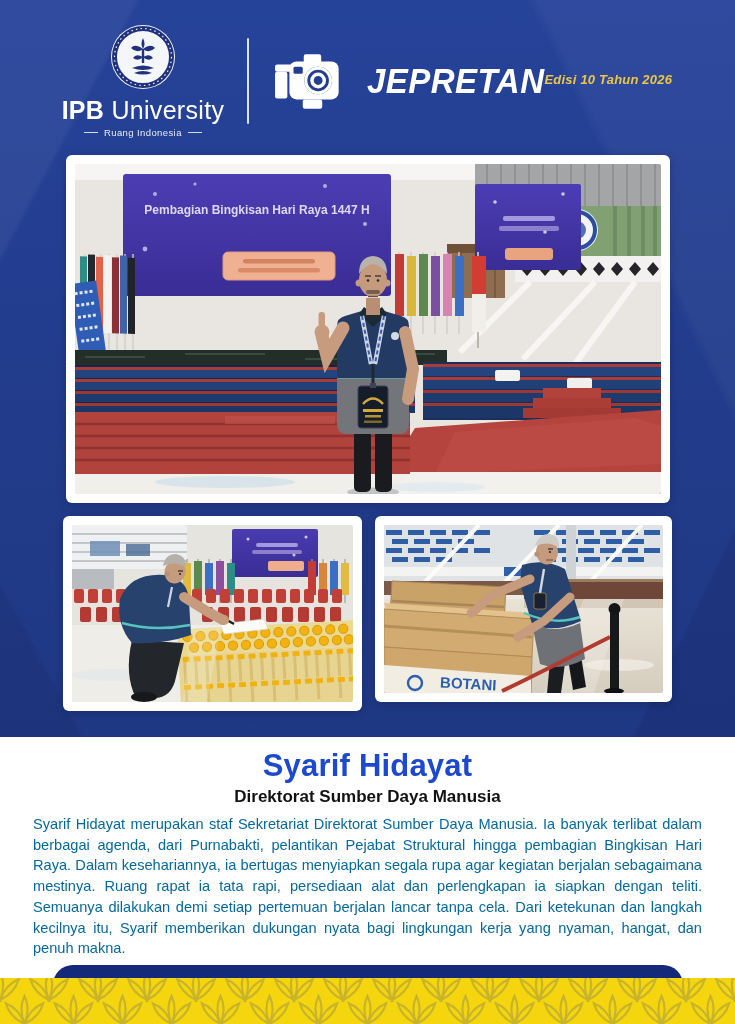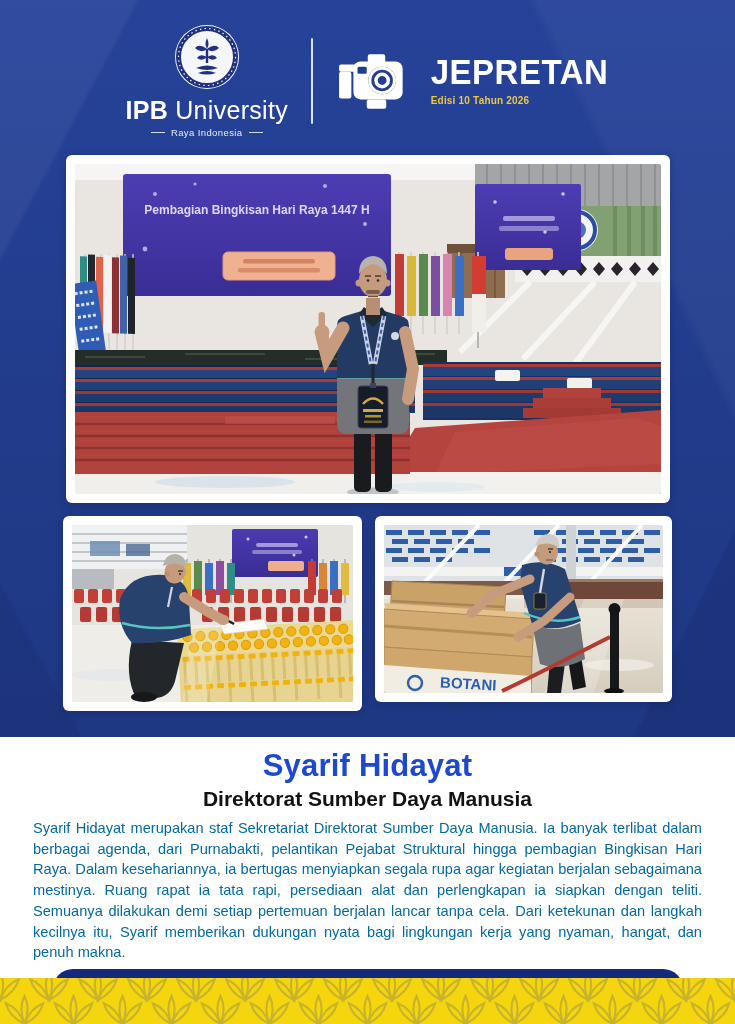--- a/index.html
+++ b/index.html
@@ -19,34 +19,34 @@
 
   
   .header{position:relative;display:flex;align-items:center;justify-content:center;gap:24px;padding-top:24px;z-index:2;}
   .logo-block{display:flex;flex-direction:column;align-items:center;width:160px;}
   .org-line{margin-top:6px;color:#fff;font-size:25px;letter-spacing:.3px;white-space:nowrap;}
   .org-line .b{font-weight:bold;}
   .org-sub{display:flex;align-items:center;gap:6px;color:#e9ecf5;font-size:9.5px;margin-top:2px;letter-spacing:.4px;}
   .org-sub::before,.org-sub::after{content:"";width:14px;height:1px;background:#d7dcea;}
   .v-divider{width:2px;height:86px;background:rgba(255,255,255,.85);border-radius:2px;}
   .brand-block{display:flex;align-items:center;gap:14px;}
-  .title-block{display:flex;flex-direction:column;}
+  .title-block{display:flex;flex-direction:row;font-style:italic;}
   .title-line{color:#fff;font-weight:bold;font-size:33px;line-height:.96;letter-spacing:.5px;transform:scaleY(1.04);transform-origin:left top;}
-  .edition{color:#edc645;font-weight:bold;font-size:10px;margin-top:7px;letter-spacing:.2px;}
+  .edition{color:#edc645;font-weight:bold;font-size:13px;margin-top:7px;letter-spacing:.2px;}
 
   
   .frame{background:#fff;border-radius:6px;padding:9px;box-shadow:0 2px 8px rgba(0,10,50,.25);position:relative;z-index:2;}
   .frame svg{display:block;border-radius:2px;}
   .main-frame{width:586px;margin:17px auto 0;}
   .photo-row{width:609px;margin:13px auto 0;display:flex;gap:13px;align-items:flex-start;}
 
   
   .white-area{width:735px;height:241px;background:#ffffff;text-align:center;overflow:hidden;}
   .person-name{margin-top:11px;font-size:31px;font-weight:bold;color:#1d49cf;letter-spacing:.2px;}
-  .person-dept{margin-top:3px;font-size:21px;font-weight:bold;color:#121212;}
+  .person-dept{margin-top:3px;font-size:17px;font-weight:bold;color:#121212;}
   .bio{width:669px;margin:7px auto 0;text-align:justify;font-size:14.6px;line-height:1.42;color:#0369a1;}
 
   
   .footer-bar{width:630px;height:40px;margin:6px auto 0;background:#15297b;border-radius:21px;
     display:flex;align-items:center;padding:0 20px;box-sizing:border-box;color:#fff;gap:13px;}
 
   
   .yellow-band{width:735px;height:46px;line-height:0;}
 </style>
 </head>
@@ -66,21 +66,21 @@
           <path d="M33 14 q-3 6 0 11 q3 -5 0 -11 Z" fill="#20327e"></path>
           <path d="M33 25 q-8 -6 -12 -1 q6 6 12 1 Z" fill="#20327e"></path>
           <path d="M33 25 q8 -6 12 -1 q-6 6 -12 1 Z" fill="#20327e"></path>
           <path d="M33 25 v14" stroke="#20327e" stroke-width="2.4"></path>
           <path d="M33 33 q-7 -4 -10 1 q5 4 10 -1 Z" fill="#20327e"></path>
           <path d="M33 33 q7 -4 10 1 q-5 4 -10 -1 Z" fill="#20327e"></path>
           <path d="M22 44 q11 -5 22 0 q-11 4 -22 0 Z" fill="#20327e"></path>
           <path d="M24 49 q9 -4 18 0 q-9 3 -18 0 Z" fill="#20327e"></path>
         </svg>
         <div class="org-line"><span class="b">IPB</span><span> University</span></div>
-        <div class="org-sub">Raya Indonesia</div>
+        <div class="org-sub">Ruang Indonesia</div>
       </div>
 
       <div class="v-divider"></div>
 
       <div class="brand-block">
         <svg width="80" height="68" viewBox="0 0 78 66">
           <rect x="2" y="24" width="12" height="26" rx="2" fill="#fff"></rect>
           <rect x="2" y="17" width="19" height="7" rx="2" fill="#fff"></rect>
           <rect x="16" y="14" width="48" height="37" rx="7" fill="#fff"></rect>
           <rect x="30" y="7" width="17" height="9" rx="2" fill="#fff"></rect>

